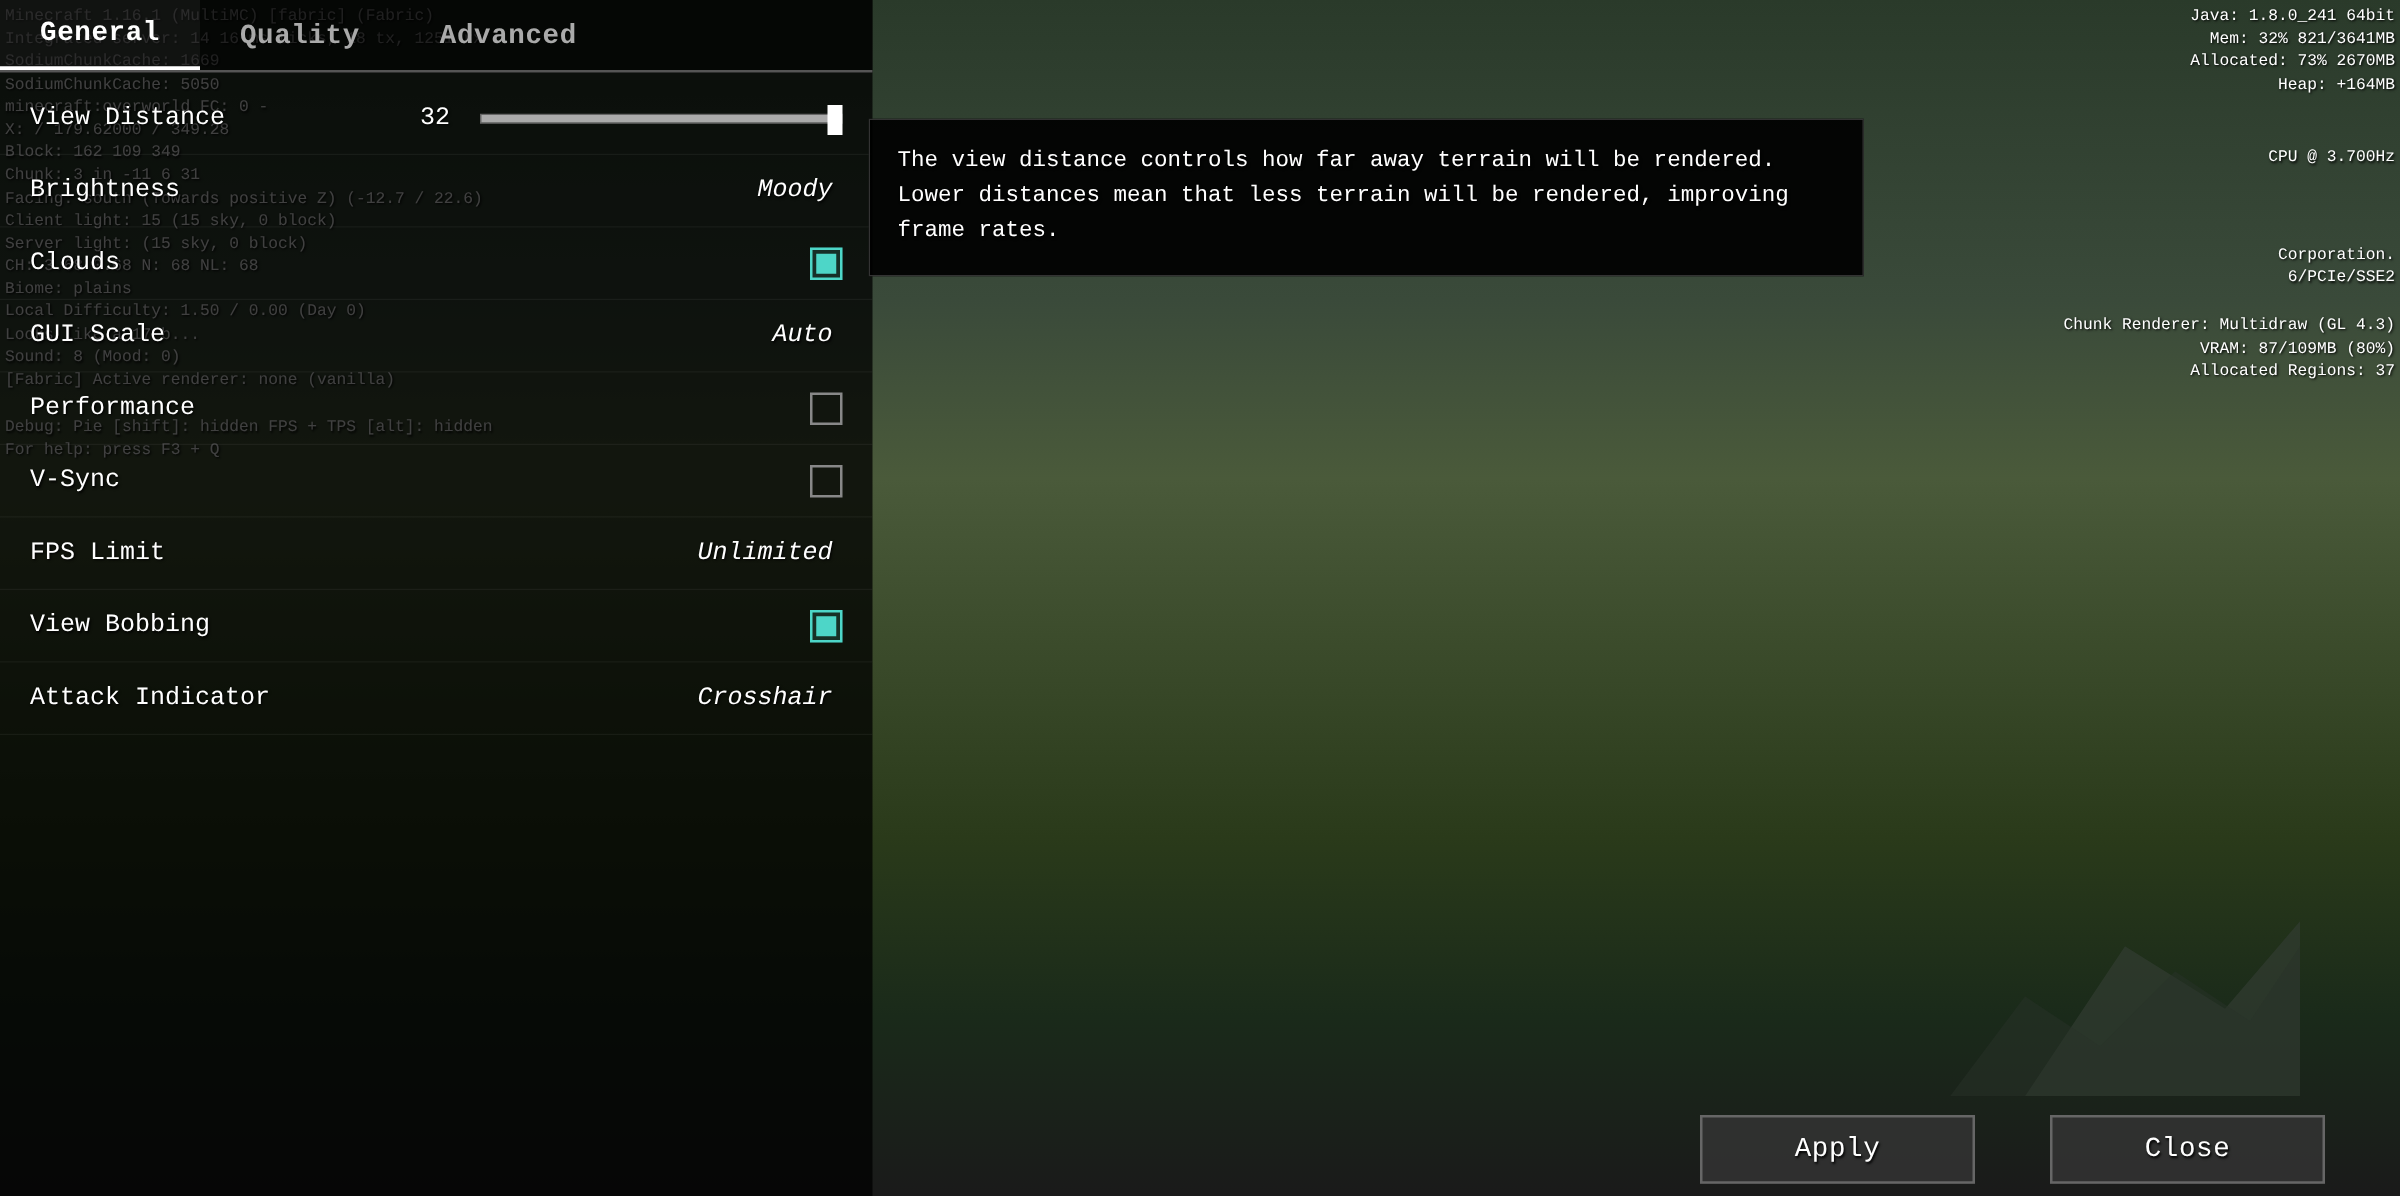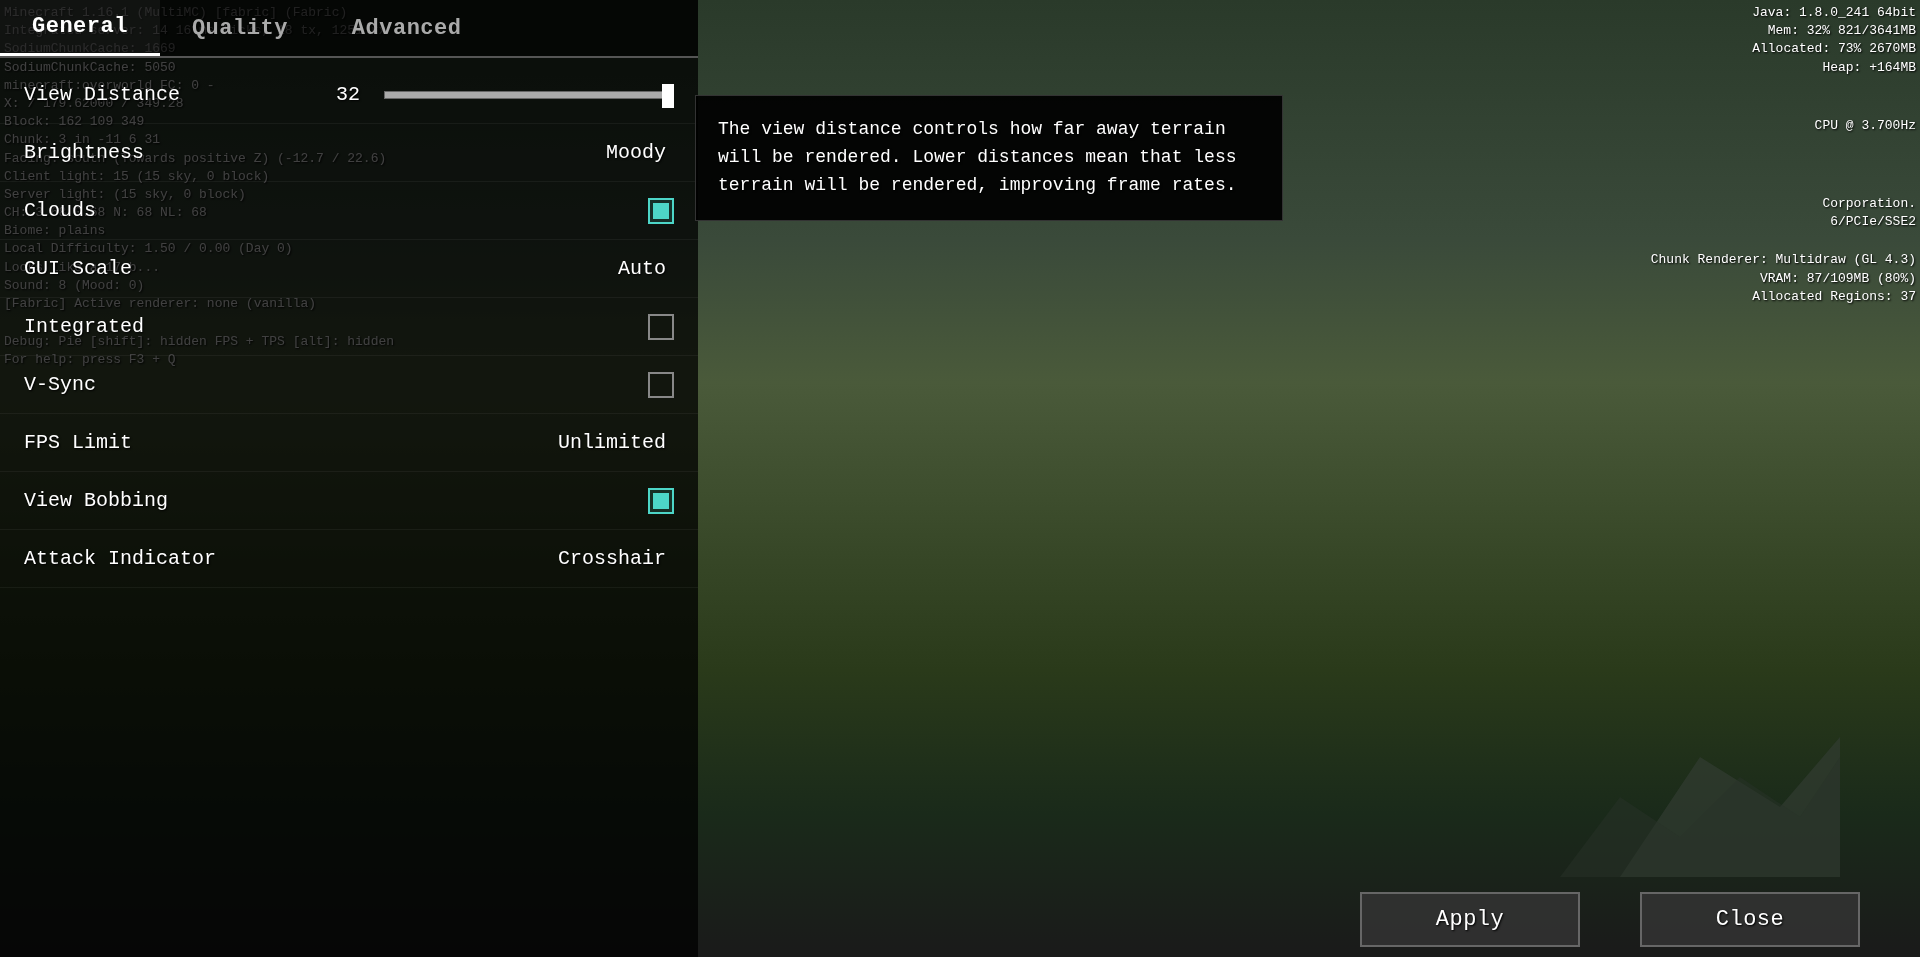--- a/index.html
+++ b/index.html
@@ -122,20 +122,21 @@
       flex: 1;
       text-shadow: 1px 1px 2px #000;
     }
 
     .setting-value {
       font-family: 'Courier New', monospace;
       font-size: 20px;
       color: #ffffff;
       margin-right: 8px;
       text-shadow: 1px 1px 2px #000;
+      font-style: italic;
     }
 
     
     .slider-container {
       display: flex;
       align-items: center;
       gap: 12px;
     }
 
     .slider-value {
@@ -167,21 +168,21 @@
       width: 16px;
       height: 16px;
       background: #4dd6c8;
     }
 
     
     .tooltip {
       position: absolute;
       top: 95px;
       left: 695px;
-      width: 588px;
+      width: 796px;
       background: rgba(0,0,0,0.92);
       border: 1px solid #333;
       padding: 20px 22px;
       z-index: 100;
     }
 
     .tooltip-text {
       font-family: 'Courier New', monospace;
       font-size: 18px;
       color: #ffffff;
@@ -349,21 +350,21 @@
         <div class="checkbox-inner"></div>
       </div>
     </div>
 
     <div class="setting-row">
       <span class="setting-label">GUI Scale</span>
       <span class="setting-value">Auto</span>
     </div>
 
     <div class="setting-row">
-      <span class="setting-label">Integrated</span>
+      <span class="setting-label">Performance</span>
       <div class="checkbox"></div>
     </div>
 
     <div class="setting-row">
       <span class="setting-label">V-Sync</span>
       <div class="checkbox"></div>
     </div>
 
     <div class="setting-row">
       <span class="setting-label">FPS Limit</span>

